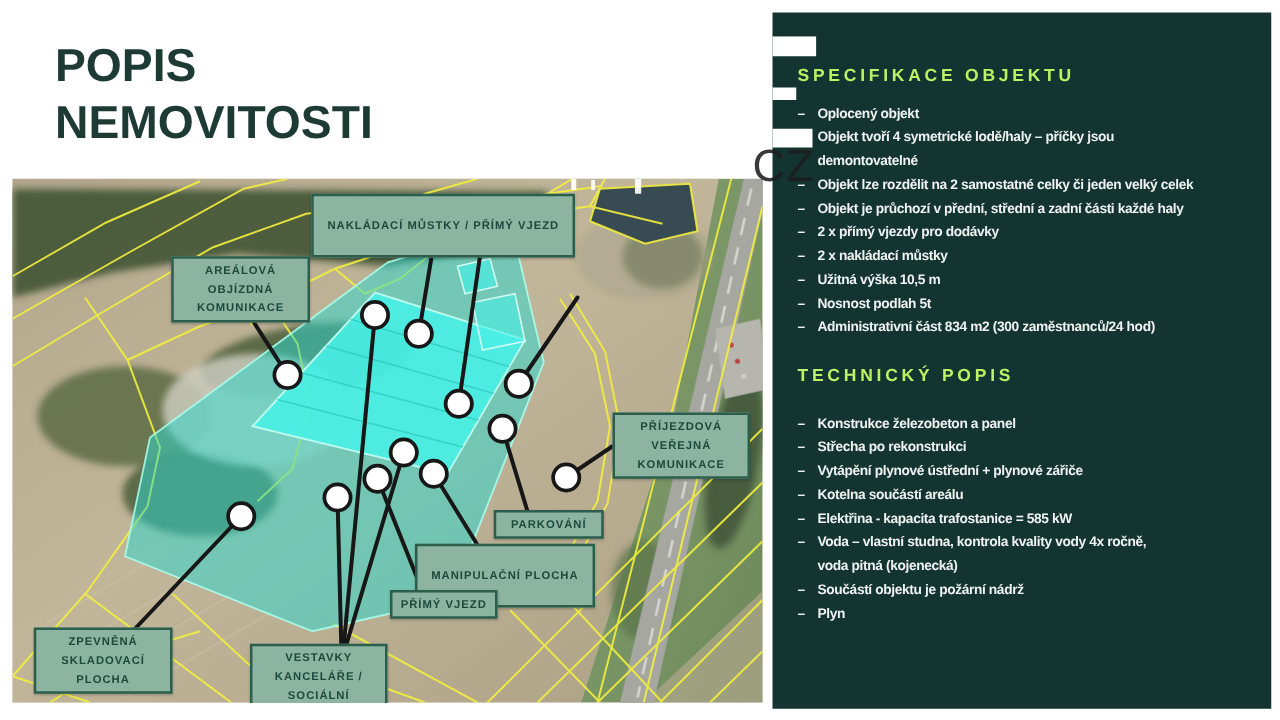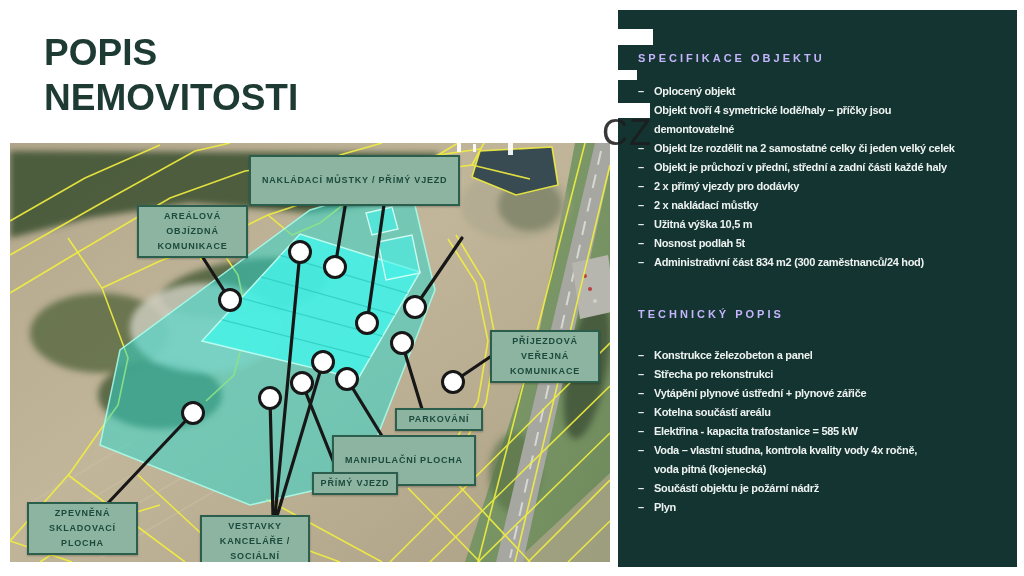--- a/index.html
+++ b/index.html
@@ -16,23 +16,23 @@
   .label-layer{position:absolute;left:0;top:0;width:100%;height:100%;}
   .map-label{position:absolute;box-sizing:border-box;display:flex;align-items:center;justify-content:center;
       background:#8cb4a1;border:2px solid #2c5e4e;color:#1c4a3d;font-weight:700;font-size:9px;
       letter-spacing:0.8px;text-align:center;line-height:15px;padding:2px 5px;
       box-shadow:0 1px 2px rgba(0,0,0,0.25);}
   .map-label.nw{white-space:nowrap;padding:16px 11px;}
 
   
   .panel{position:absolute;left:618px;top:10px;width:399px;height:557px;background:#133430;
          box-sizing:border-box;padding:42px 18px 0 20px;color:#eef3f1;}
-  .panel-heading{color:#c4b5fd;font-size:11px;font-weight:700;letter-spacing:3px;height:16px;
+  .panel-heading{color:#bef264;font-size:14px;font-weight:700;letter-spacing:3px;height:16px;
                  margin-bottom:14px;}
-  .section2{margin-top:36px;}
+  .section2{margin-top:20px;}
   .section2 .panel-heading{margin-bottom:22px;}
   .p-item{display:flex;align-items:flex-start;}
   .p-item .dash{flex:0 0 16px;font-weight:700;font-size:11px;line-height:19px;}
   .p-lines{display:block;}
   .p-line{display:block;white-space:nowrap;font-size:11px;font-weight:700;letter-spacing:-0.3px;
           line-height:19px;}
 
   
   .wm-bar{position:absolute;background:#ffffff;z-index:40;}
   .wm-cz{position:absolute;left:602px;top:112px;z-index:50;font-size:36px;font-weight:400;

